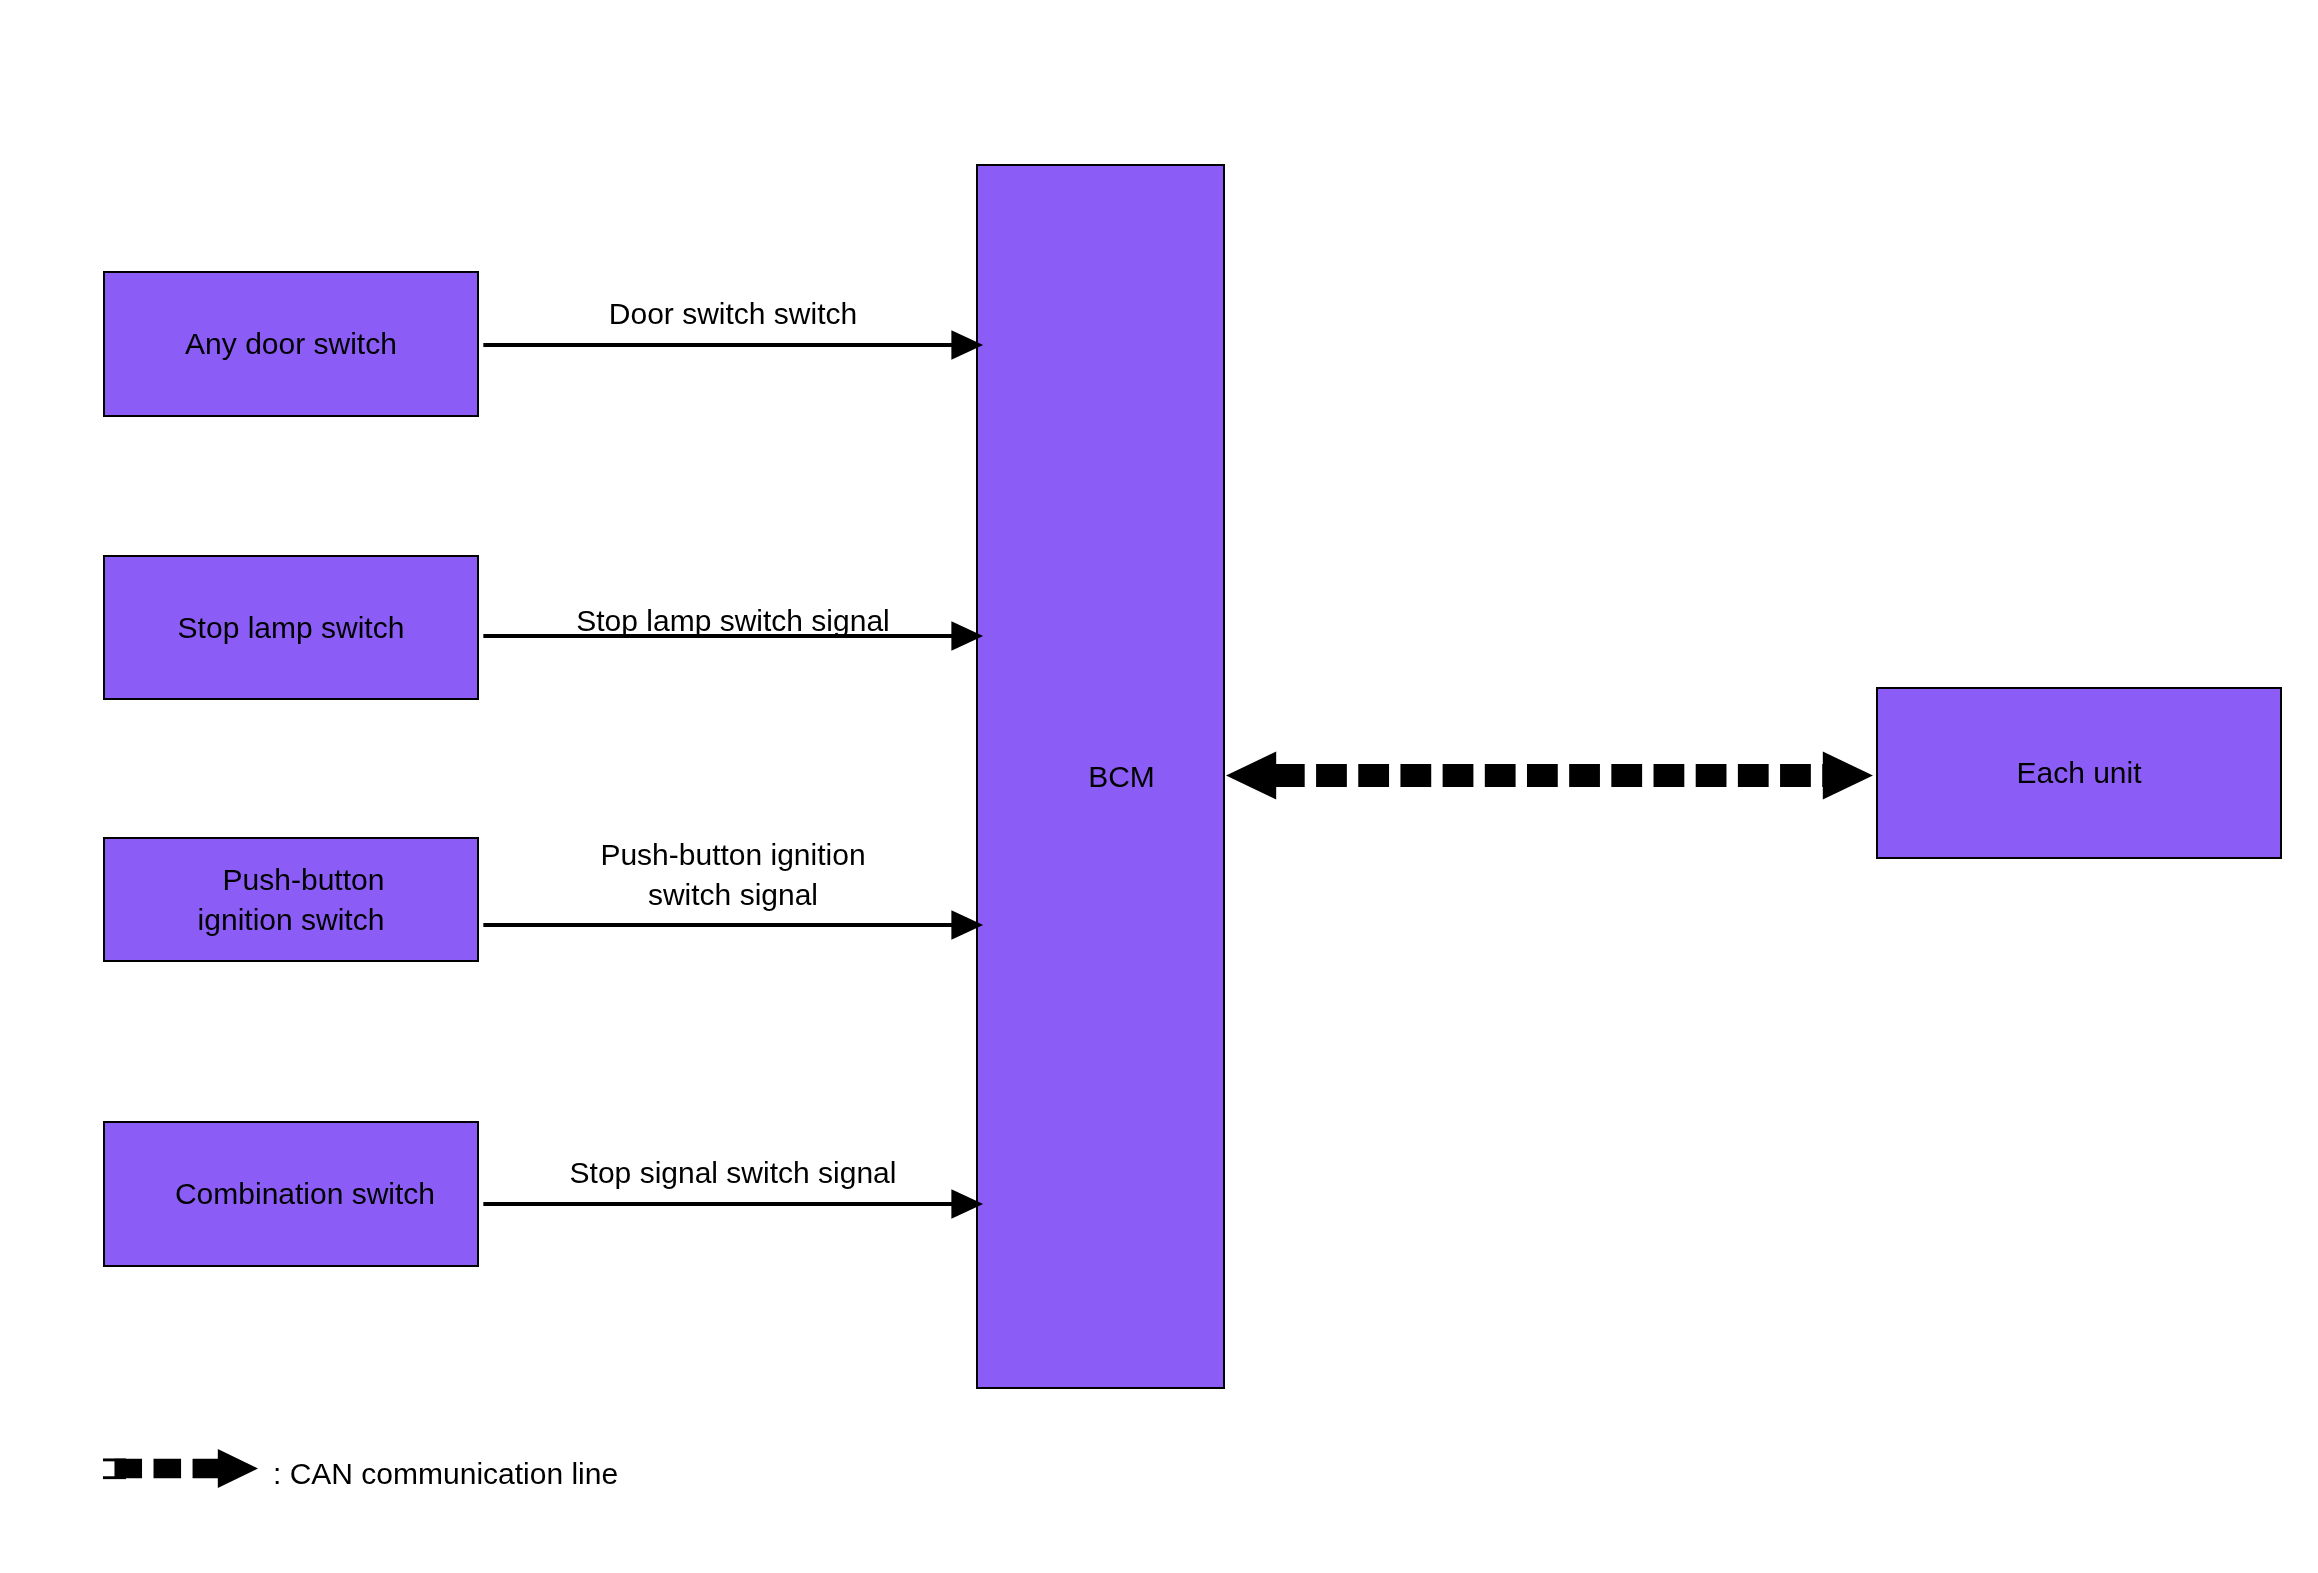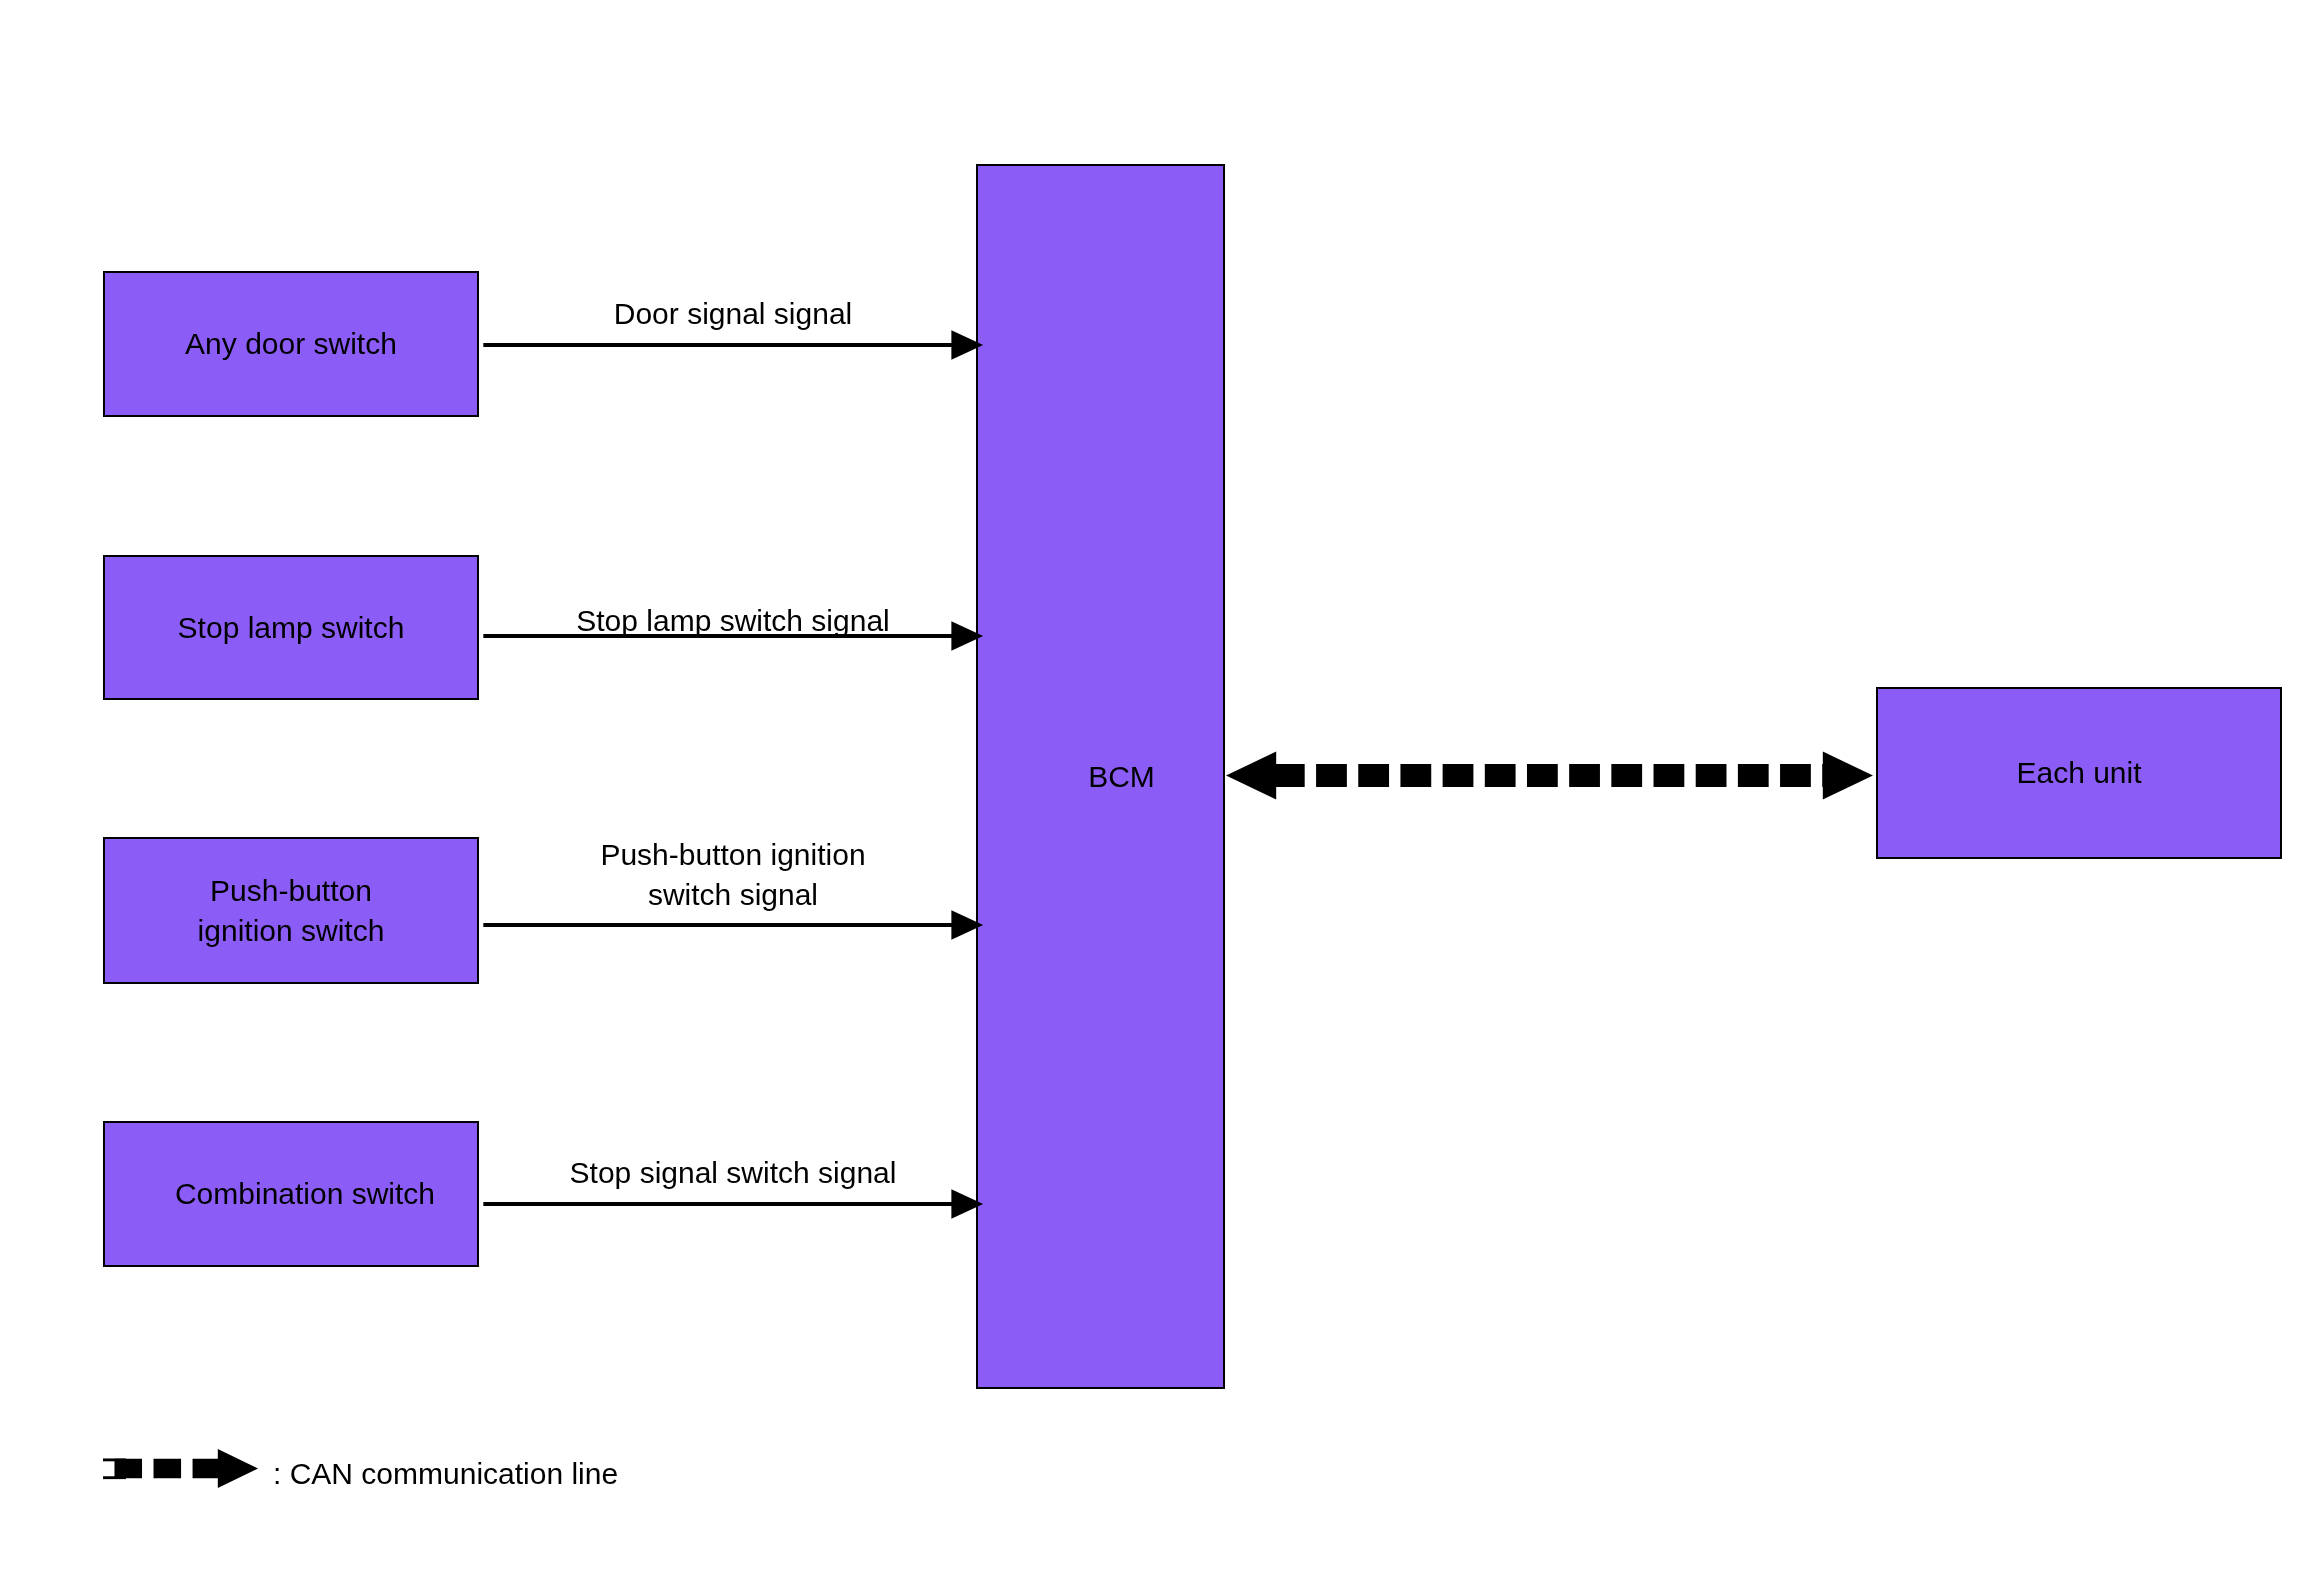--- a/index.html
+++ b/index.html
@@ -63,21 +63,21 @@
 <div id="canvas">
 
   <div class="box" style="left:103px; top:271px; width:376px; height:146px;">
     <span class="box-label">Any door switch</span>
   </div>
 
   <div class="box" style="left:103px; top:555px; width:376px; height:145px;">
     <span class="box-label">Stop lamp switch</span>
   </div>
 
-  <div class="box" style="left:103px; top:837px; width:376px; height:147px;">
+  <div class="box" style="left:103px; top:837px; width:376px; height:125px;text-align:right;">
     <span class="box-label">Push-button
 ignition switch</span>
   </div>
 
   <div class="box" style="left:103px; top:1121px; width:376px; height:146px;padding-left:28px;">
     <span class="box-label">Combination switch</span>
   </div>
 
   <div class="box" style="left:976px; top:164px; width:249px; height:1225px;padding-left:42px;">
     <span class="box-label">BCM</span>
@@ -100,21 +100,21 @@
   <svg class="arrow-svg" style="left:480px; top:908px; width:511px; height:34px;" viewBox="0 0 890 60">
     <line x1="0" y1="30" x2="840" y2="30" stroke="#000000" stroke-width="7"></line>
     <polygon points="882,30 826,4 826,56" fill="#000000"></polygon>
   </svg>
 
   <svg class="arrow-svg" style="left:480px; top:1187px; width:511px; height:34px;" viewBox="0 0 890 60">
     <line x1="0" y1="30" x2="840" y2="30" stroke="#000000" stroke-width="7"></line>
     <polygon points="882,30 826,4 826,56" fill="#000000"></polygon>
   </svg>
 
-  <div class="signal-label" style="left:486px; top:294px; width:494px;">Door signal signal</div>
+  <div class="signal-label" style="left:486px; top:294px; width:494px;">Door switch switch</div>
 
   <div class="signal-label" style="left:486px; top:585px; width:494px;margin-top:16px;">Stop lamp switch signal</div>
 
   <div class="signal-label" style="left:486px; top:835px; width:494px;">Push-button ignition
 switch signal</div>
 
   <div class="signal-label" style="left:486px; top:1153px; width:494px;">Stop signal switch signal</div>
 
   <svg class="arrow-svg" style="left:1224px; top:747px; width:651px; height:57px;" viewBox="0 0 1135 100">
 

